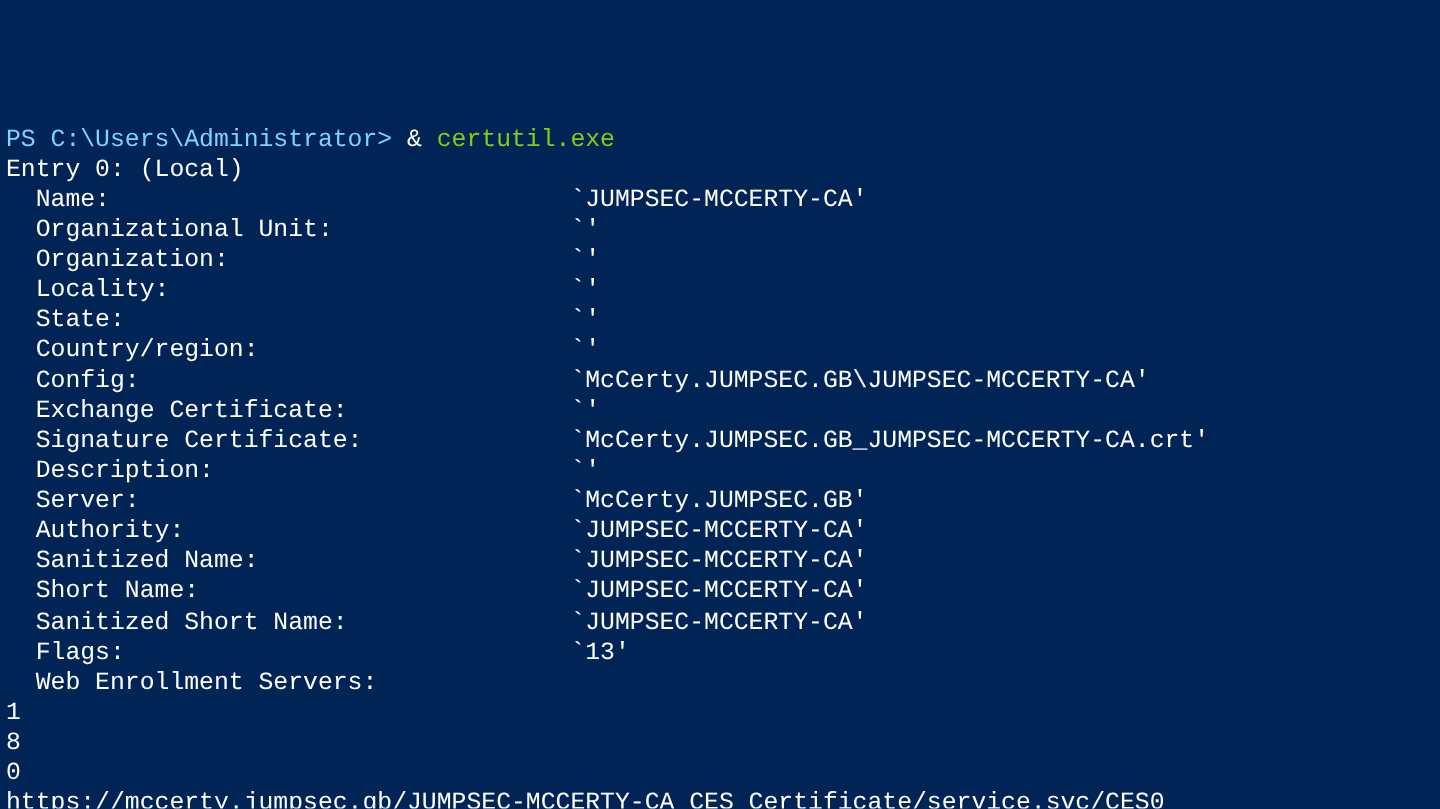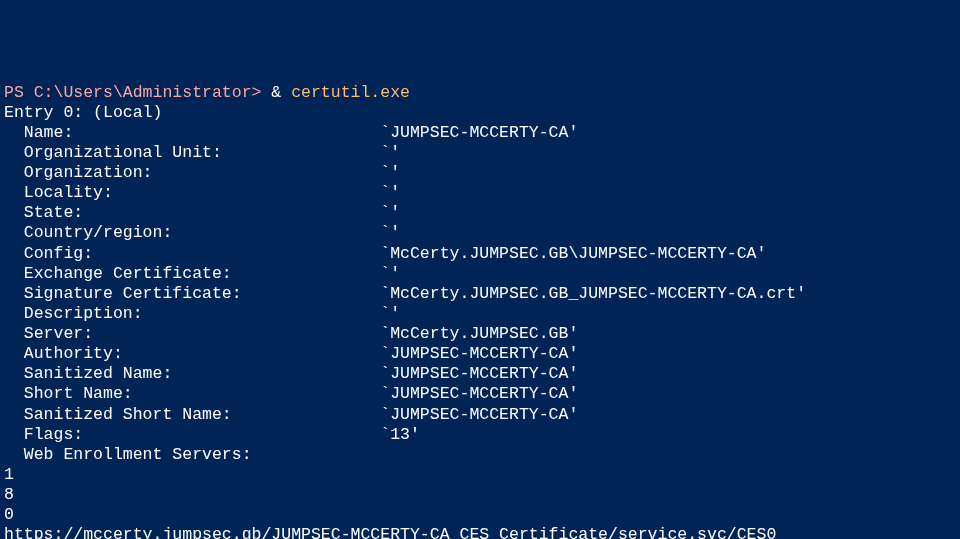--- a/index.html
+++ b/index.html
@@ -13,24 +13,24 @@
       font-family: 'Consolas', 'Courier New', monospace;
       font-size: 16.5px;
       line-height: 1.22;
       padding: 2px 4px;
       white-space: pre;
       width: 960px;
       height: 539px;
       overflow: hidden;
     }
     .prompt-prefix {
-      color: #fca5a5;
+      color: #7dd3fc;
     }
     .command {
-      color: #fdba74;
+      color: #84cc16;
     }
     .line {
       display: block;
     }
   </style>
 </head>
 <body>
 
 
 

